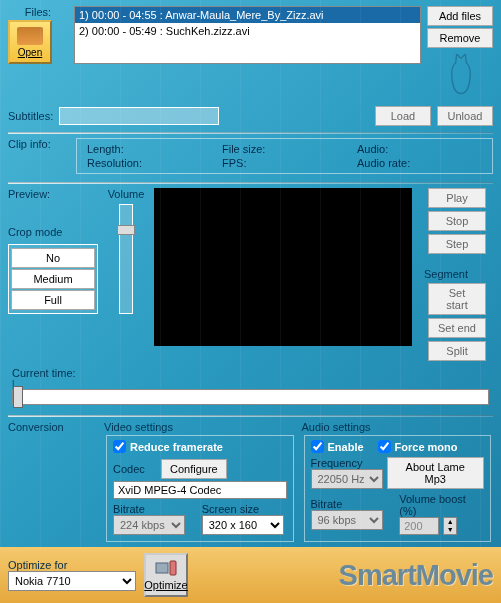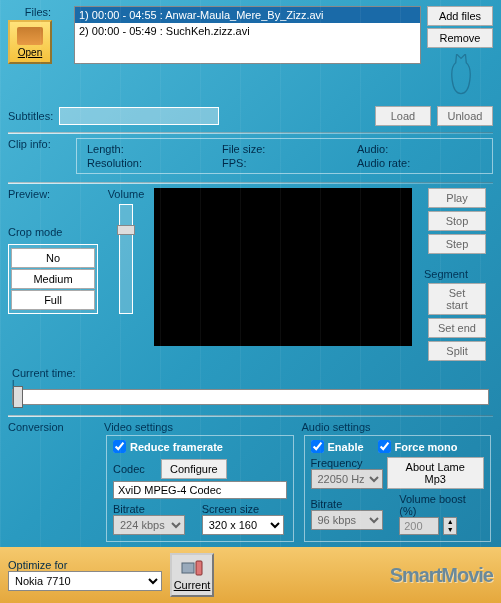--- a/index.html
+++ b/index.html
@@ -60,21 +60,21 @@
 .chk { display: inline-flex; align-items: center; gap: 4px; color: #fff; font-weight: bold; }
 .chk input { width: 13px; height: 13px; }
 .select { background: #ddd; border: 1px solid #888; height: 20px; font-size: 11px; color: #666; padding: 0 2px; }
 .select.active { background: #fff; color: #000; }
 
 
 .bottom { display: flex; align-items: center; gap: 8px; padding: 6px 8px; background: linear-gradient(#f5c96d,#e5a83d); height: 56px; position: absolute; bottom: 0; left: 0; right: 0; }
 .icon-btn { width: 44px; height: 44px; border: 2px outset #ccc; display: flex; flex-direction: column; align-items: center; justify-content: center; font-size: 10px; cursor: pointer; }
 .icon-btn.conv { background: #ddd; }
 .icon-btn.files { background: linear-gradient(#ffe27a,#f5c23d); }
-.brand { margin-left: auto; font-size: 20px; font-weight: bold; color: #6a899a; text-shadow: 1px 1px 0 rgba(255,255,255,0.5); letter-spacing: -1px; }
+.brand { margin-left: auto; font-size: 29px; font-weight: bold; color: #6a899a; text-shadow: 1px 1px 0 rgba(255,255,255,0.5); letter-spacing: -1px; }
 </style>
 </head>
 <body>
 
 <div class="files-area">
   <div class="files-left">
     <div class="label">Files:</div>
     <div class="open-btn">
       <div class="folder"></div>
       <span style="text-decoration:underline;font-size:10px;margin-top:2px;">Open</span>
@@ -218,23 +218,23 @@
           </div>
         </div>
       </div>
     </fieldset>
   </div>
 </div>
 
 <div class="bottom">
   <div>
     <div class="dk">Optimize for</div>
-    <select class="select active" style="width:154px;"><option>Nokia 7710</option></select>
+    <select class="select active" style="width:128px;"><option>Nokia 7710</option></select>
   </div>
   <div class="icon-btn conv">
     <svg width="22" height="20">
         <rect x="1" y="4" width="12" height="10" fill="#9ab" stroke="#567"></rect>
         <rect x="15" y="2" width="6" height="14" rx="1" fill="#d77" stroke="#833"></rect>
       </svg>
-    <span style="text-decoration:underline;">Current</span>
+    <span style="text-decoration:underline;">Optimize</span>
   </div>
   <div class="brand">SmartMovie</div>
 </div>
 
 </body></html>

